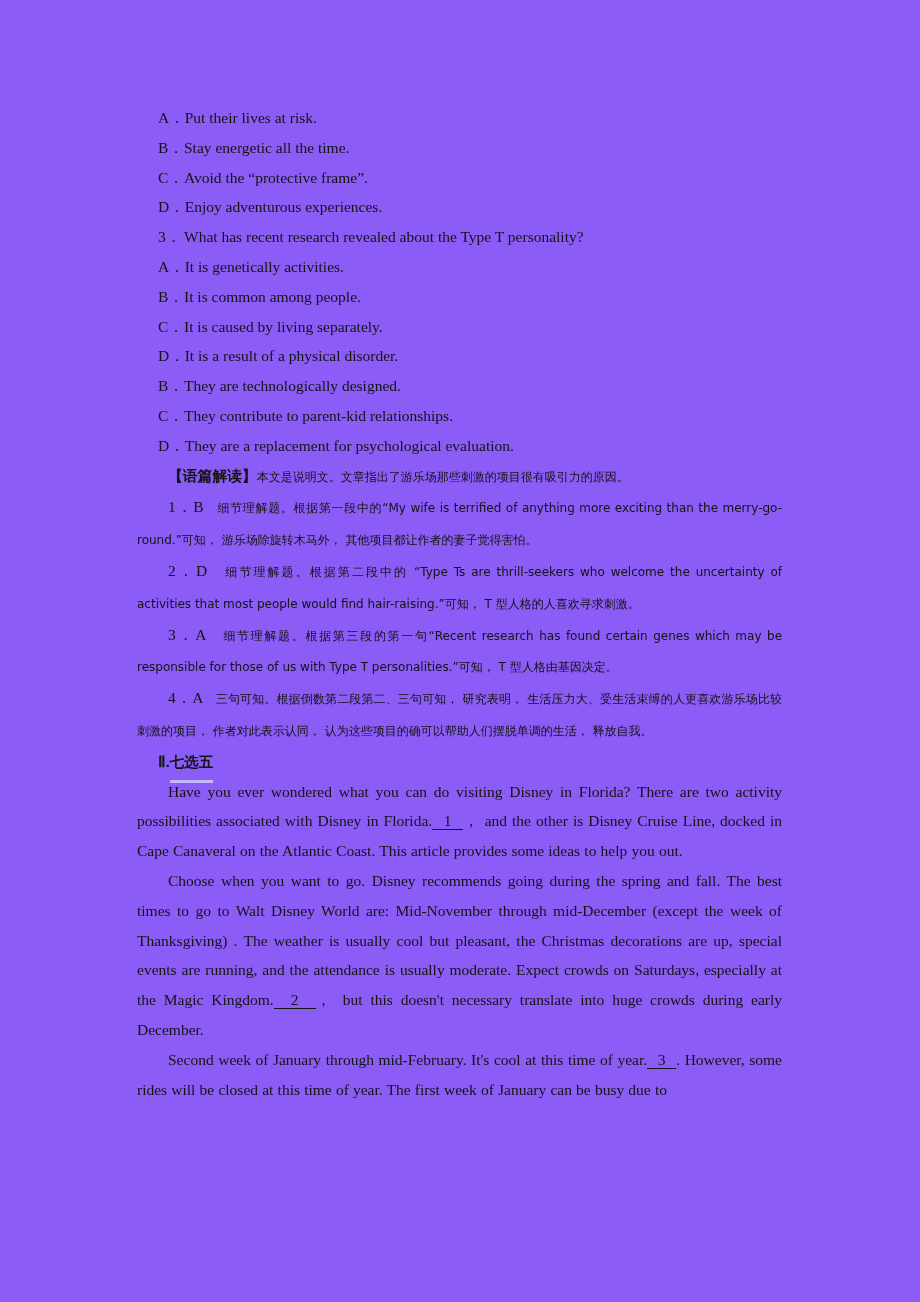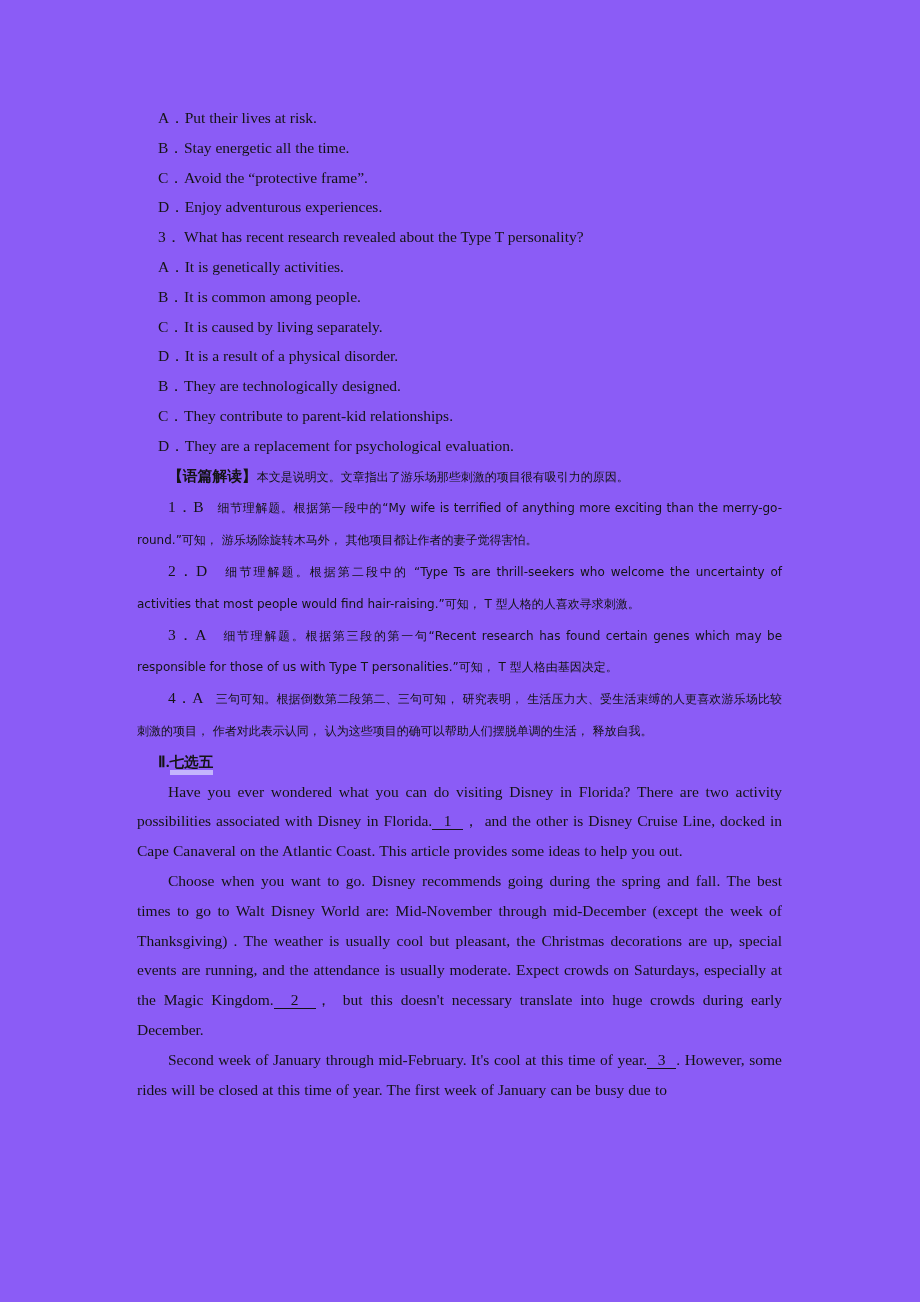--- a/index.html
+++ b/index.html
@@ -84,22 +84,22 @@
     white-space: nowrap;
   }
   .section-head .numeral {
     font-family: "Liberation Serif", serif;
     font-weight: bold;
   }
   .section-head .uline {
     font-family: "DejaVu Sans", "Liberation Sans", sans-serif;
     font-weight: bold;
     font-size: 14.6px;
-    border-bottom: 5px solid #c4b5fd;
-    padding-bottom: 0px;
+    border-bottom: 3px solid #c4b5fd;
+    padding-bottom: 10px;
   }
   
   .blank {
     border-bottom: 1px solid #141414;
     padding: 0 0.1em;
     white-space: pre;
     font-size: 15.5px;
   }
 </style>
 </head>

